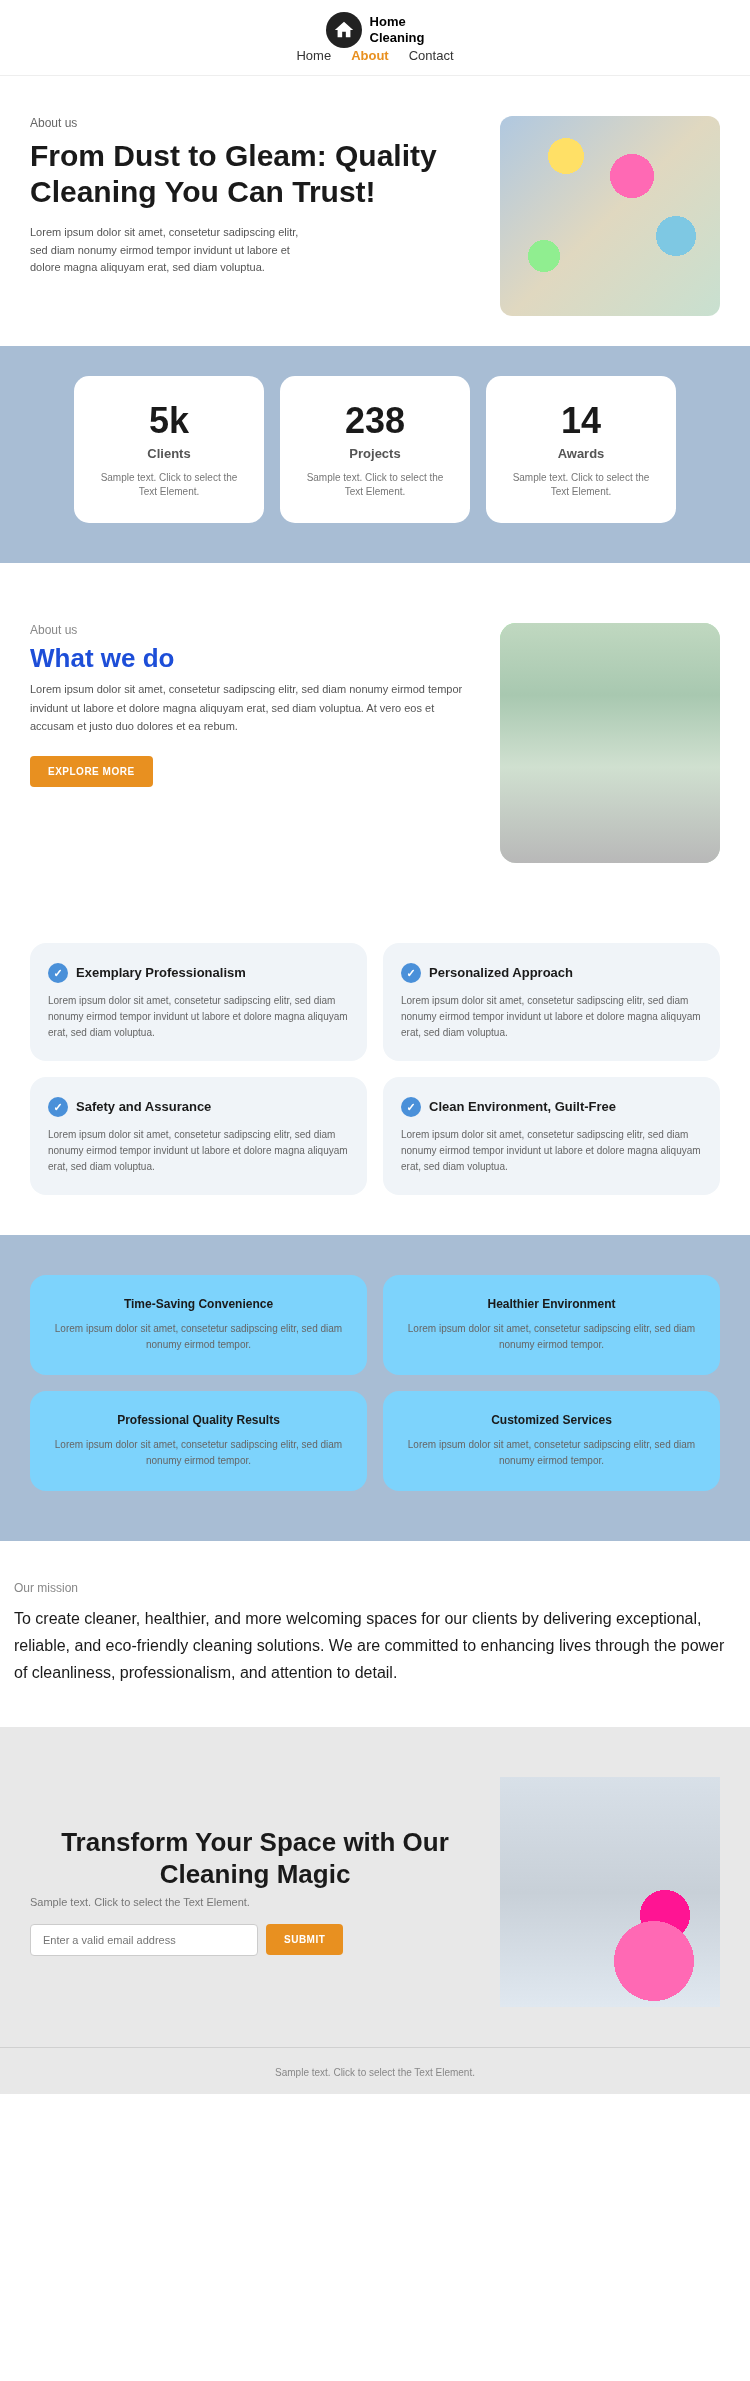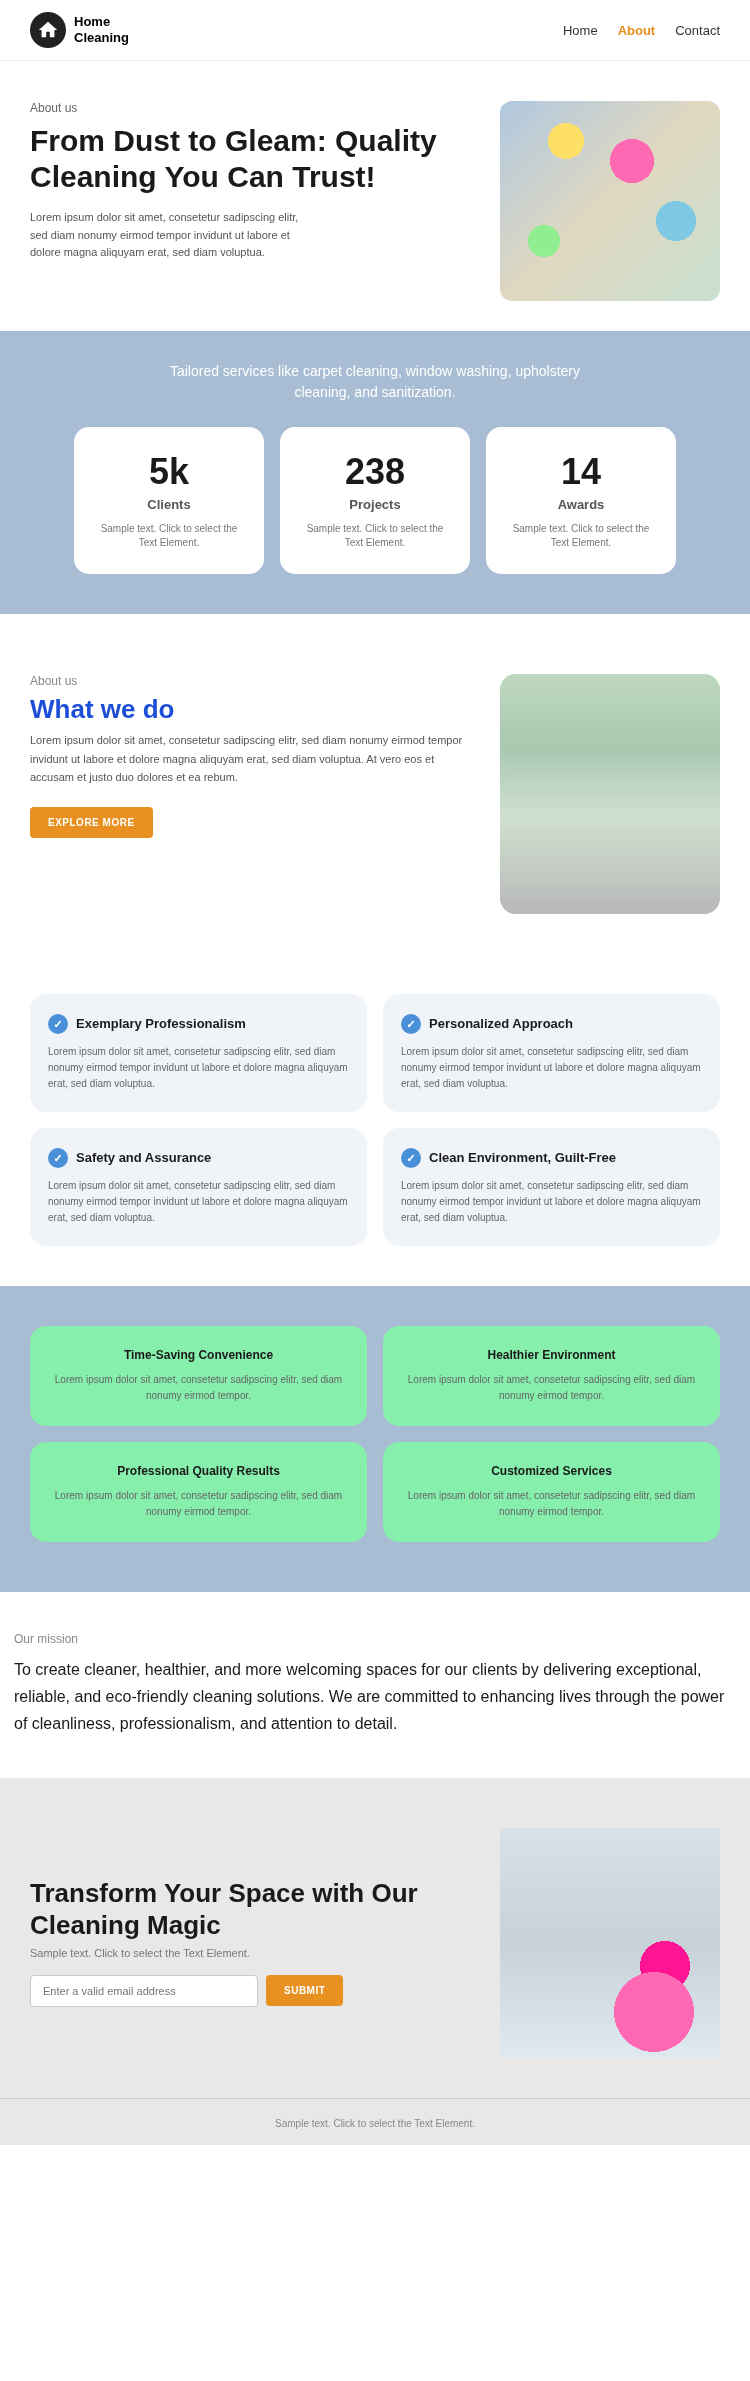--- a/index.html
+++ b/index.html
@@ -1,21 +1,21 @@
 <!DOCTYPE html>
 <html><head>
   <meta charset="utf-8">
   <style>
     * { margin: 0; padding: 0; box-sizing: border-box; }
     body { font-family: Arial, sans-serif; width: 750px; background: #fff; }
 
     
     .header {
       display: flex; align-items: center; justify-content: space-between;
-      padding: 12px 30px; border-bottom: 1px solid #eee; background: #fff;
+      padding: 12px 30px; border-bottom: 1px solid #eee; background: #fff; flex-direction: column;
     }
     .logo { display: flex; align-items: center; gap: 8px; }
     .logo-circle {
       width: 36px; height: 36px; border-radius: 50%; background: #222;
       display: flex; align-items: center; justify-content: center;
     }
     .logo-circle svg { width: 22px; height: 22px; fill: #fff; }
     .logo-text { font-size: 13px; font-weight: 700; line-height: 1.2; }
     nav { display: flex; gap: 20px; }
     nav a { text-decoration: none; color: #333; font-size: 13px; }
@@ -84,37 +84,37 @@
     }
     .feature-check::after { content: '✓'; color: #fff; font-size: 11px; font-weight: 700; }
     .feature-title { font-size: 13px; font-weight: 700; color: #1a1a1a; line-height: 1.3; }
     .feature-desc { font-size: 10px; color: #666; line-height: 1.6; }
 
     
     .why-us { background: #a8bdd4; padding: 40px 30px 50px; }
     .why-title { text-align: center; font-size: 24px; font-weight: 800; color: #fff; margin-bottom: 28px; }
     .why-grid { display: grid; grid-template-columns: 1fr 1fr; gap: 16px; }
     .why-card {
-      background: #86efac; border-radius: 16px; padding: 22px 18px;
+      background: #7dd3fc; border-radius: 16px; padding: 22px 18px;
     }
     .why-card-title { font-size: 12px; font-weight: 700; color: #1a1a1a; margin-bottom: 10px; text-align: center; }
     .why-card-desc { font-size: 10px; color: #666; line-height: 1.6; text-align: center; }
 
     
     .mission { padding: 40px 14px; background: #fff; }
     .mission-label { font-size: 12px; color: #888; margin-bottom: 10px; }
     .mission-text { font-size: 16px; color: #1a1a1a; line-height: 1.7; font-weight: 400; }
 
     
     .cta {
       display: flex; align-items: center; padding: 50px 30px 40px;
       background: #e8e8e8; position: relative; min-height: 220px;
     }
     .cta-content { flex: 1; padding-right: 20px; }
-    .cta-title { font-size: 26px; font-weight: 800; color: #1a1a1a; line-height: 1.2; margin-bottom: 6px; }
+    .cta-title { font-size: 26px; font-weight: 800; color: #1a1a1a; line-height: 1.2; margin-bottom: 6px; text-align: center; }
     .cta-sample { font-size: 11px; color: #777; margin-bottom: 16px; }
     .cta-form { display: flex; gap: 8px; align-items: center; }
     .cta-input {
       border: 1px solid #ccc; border-radius: 4px; padding: 9px 12px;
       font-size: 11px; color: #999; width: 228px; outline: none; background: #fff;
     }
     .cta-submit {
       background: #e89020; color: #fff; border: none; padding: 10px 18px;
       font-size: 10px; font-weight: 700; border-radius: 4px; cursor: pointer; letter-spacing: 0.5px;
     }
@@ -178,21 +178,20 @@
     <div class="about-label">About us</div>
     <h1 class="hero-title">From Dust to Gleam: Quality Cleaning You Can Trust!</h1>
     <p class="hero-desc">Lorem ipsum dolor sit amet, consetetur sadipscing elitr, sed diam nonumy eirmod tempor invidunt ut labore et dolore magna aliquyam erat, sed diam voluptua.</p>
   </div>
   <div class="hero-image">
     <div class="supplies-img"></div>
   </div>
 </section>
 
 <section class="stats-banner">
-  <p class="stats-subtitle">Tailored services like carpet cleaning, window washing, upholstery cleaning, and sanitization.</p>
   <div class="stats-cards">
     <div class="stat-card">
       <div class="stat-number">5k</div>
       <div class="stat-label">Clients</div>
       <div class="stat-desc">Sample text. Click to select the Text Element.</div>
     </div>
     <div class="stat-card">
       <div class="stat-number">238</div>
       <div class="stat-label">Projects</div>
       <div class="stat-desc">Sample text. Click to select the Text Element.</div>

